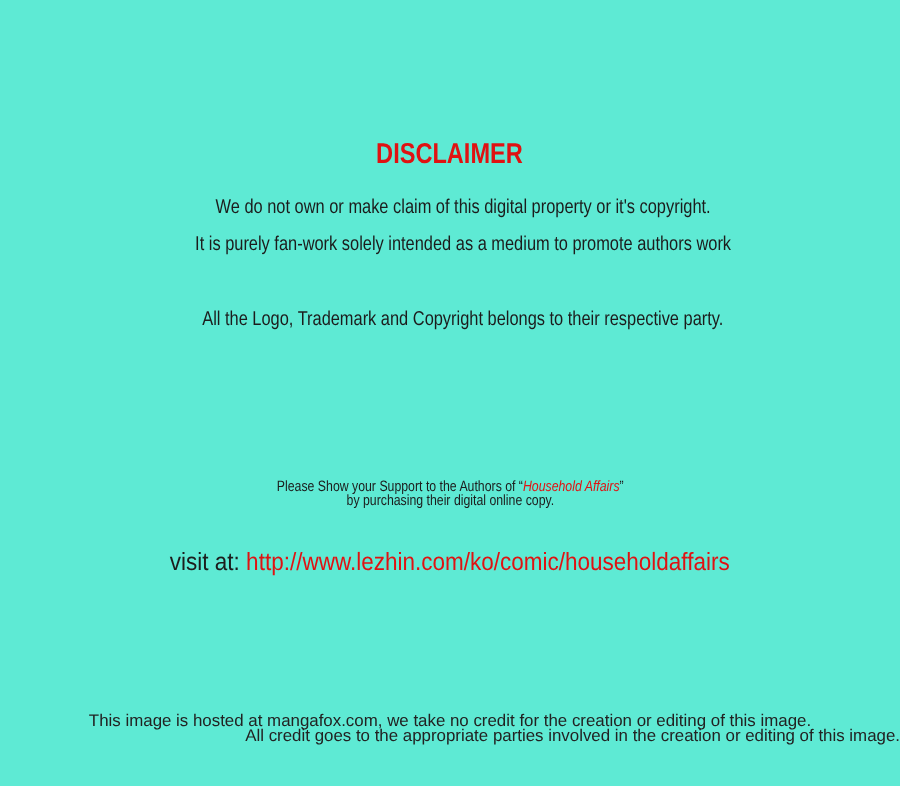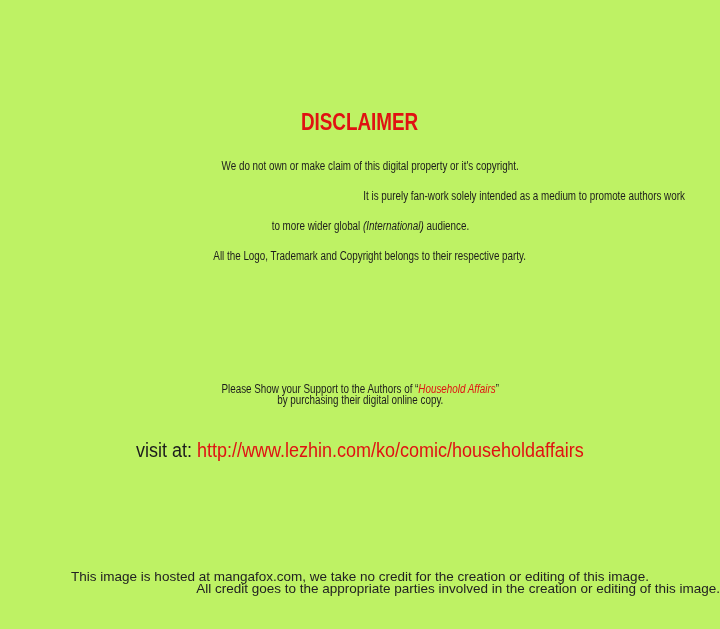--- a/index.html
+++ b/index.html
@@ -1,20 +1,20 @@
 <!DOCTYPE html>
 <html><head>
 <meta charset="utf-8">
 <style>
   html, body { margin: 0; padding: 0; background: #ffffff; }
   .page {
     position: relative;
     width: 720px;
     height: 629px;
-    background: #bef264;
+    background: #5eead4;
     font-family: "Liberation Sans", sans-serif;
     color: #1c1c1c;
     overflow: hidden;
   }
   .row {
     position: absolute;
     left: 0;
     right: 0;
     text-align: center;
     white-space: nowrap;
@@ -27,24 +27,24 @@
     white-space: nowrap;
   }
   .cond-wide {
     display: inline-block;
     transform: scaleX(0.90);
     transform-origin: 50% 50%;
     white-space: nowrap;
   }
   .title-row { top: 110px; font-size: 23px; line-height: 24px; font-weight: bold; color: #e01212; }
   .body-row1 { top: 151px; }
-  .body-row2 { top: 181px; text-align: right; }
+  .body-row2 { top: 181px; }
   .body-row3 { top: 211px; }
   .body-row4 { top: 241px; }
-  .body-row1, .body-row2, .body-row3, .body-row4 { font-size: 12px; line-height: 30px; margin-left: 20px; }
+  .body-row1, .body-row2, .body-row3, .body-row4 { font-size: 16px; line-height: 30px; margin-left: 20px; }
   .support-row1 { top: 376px; }
   .support-row2 { top: 387px; }
   .support-row1, .support-row2 { font-size: 12px; line-height: 26px; }
   .visit-row { top: 438px; font-size: 20px; line-height: 25px; }
   .footer-row1 { top: 567px; }
   .footer-row2 { top: 579px; text-align: right; }
   .footer-row3 { top: 606px; }
   .footer-row1, .footer-row2, .footer-row3 { font-size: 13.5px; line-height: 19.5px; color: #222222; }
   .red { color: #e01212; }
   .italic { font-style: italic; }
@@ -59,23 +59,20 @@
   </div>
 
   <div class="row body-row1">
     <span class="cond">We do not own or make claim of this digital property or it's copyright.</span>
   </div>
 
   <div class="row body-row2">
     <span class="cond">It is purely fan-work solely intended as a medium to promote authors work</span>
   </div>
 
-  <div class="row body-row3">
-    <span class="cond"><span>to more wider global </span><span class="italic">(International)</span><span> audience.</span></span>
-  </div>
 
   <div class="row body-row4">
     <span class="cond">All the Logo, Trademark and Copyright belongs to their respective party.</span>
   </div>
 
   <div class="row support-row1">
     <span class="cond"><span>Please Show your Support to the Authors of “</span><span class="red italic">Household Affairs</span><span>”</span></span>
   </div>
 
   <div class="row support-row2">

